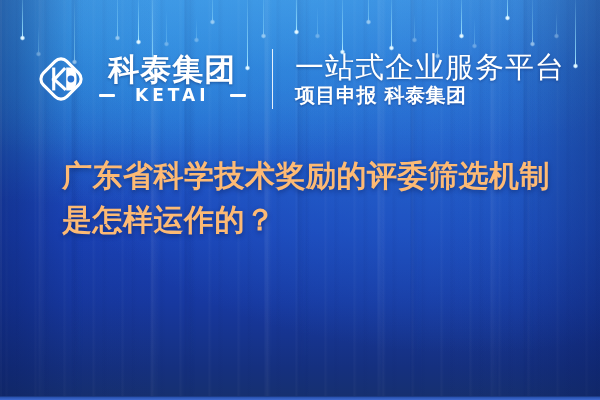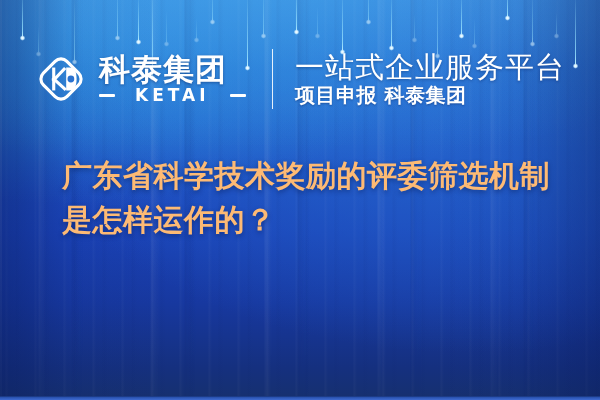--- a/index.html
+++ b/index.html
@@ -118,20 +118,21 @@
   }
   .brand {
     display: flex;
     align-items: center;
     gap: 12px;
   }
   .logo-mark { width: 52px; height: 52px; flex: 0 0 auto; display:block; }
   .brand-words {
     display: flex;
     flex-direction: column;
+    align-items: center;
     gap: 2px;
   }
   .brand-cn {
     font-family: "DejaVu Sans", "Liberation Sans", sans-serif;
     font-size: 31px;
     font-weight: 700;
     color: #ffffff;
     letter-spacing: 1px;
     line-height: 1;
     white-space: nowrap;

